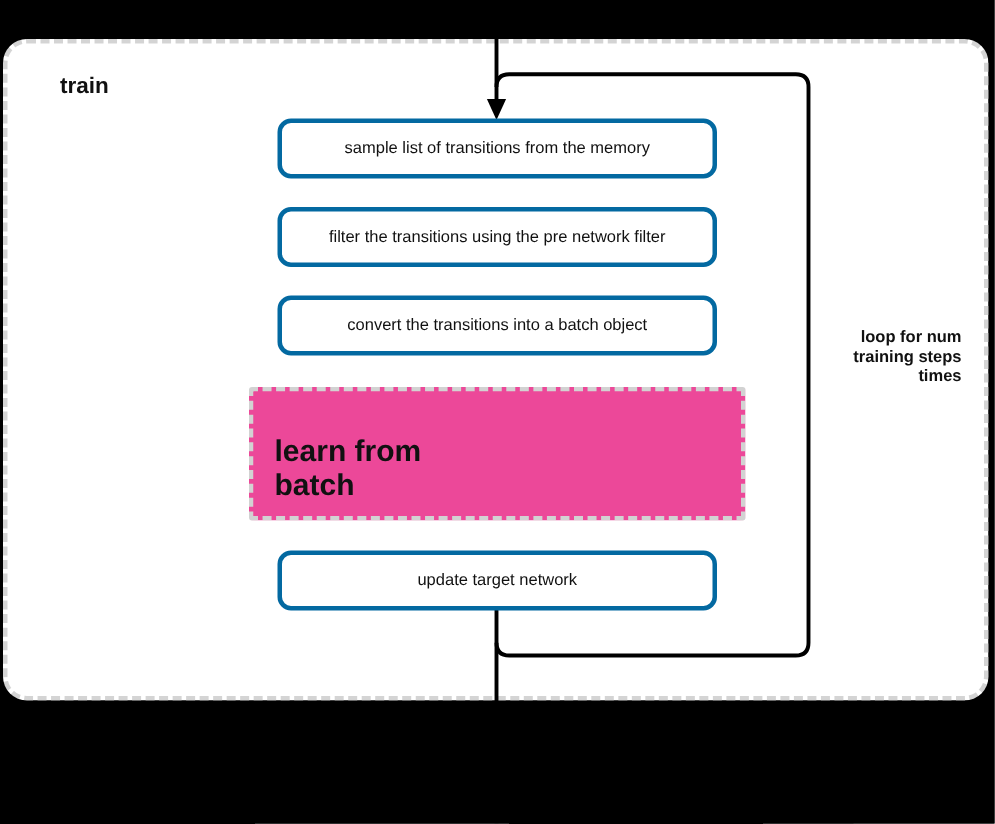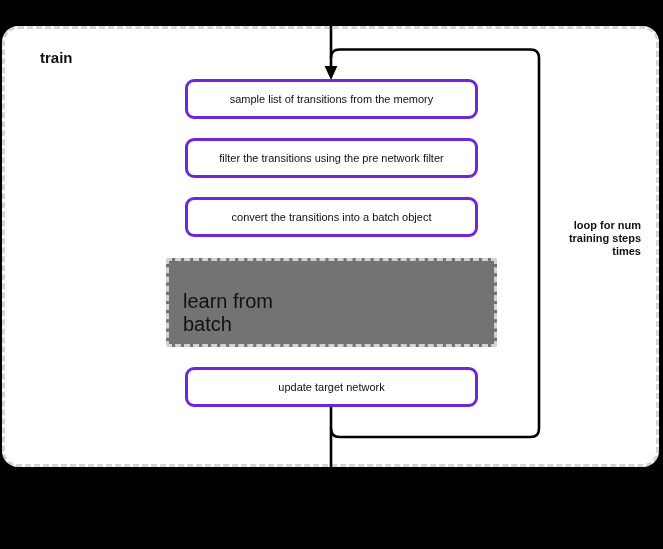--- a/index.html
+++ b/index.html
@@ -42,21 +42,21 @@
     position: absolute;
     left: 0;
     top: 0;
     z-index: 2;
     pointer-events: none;
   }
   .node {
     position: absolute;
     box-sizing: border-box;
     background: #ffffff;
-    border: 3px solid #6d28d9;
+    border: 3px solid #0369a1;
     border-radius: 9px;
     display: flex;
     align-items: center;
     justify-content: center;
     font-size: 11px;
     color: #111111;
     text-align: center;
     z-index: 3;
   }
   .node.green {
@@ -64,27 +64,27 @@
     width: 293px;
     height: 40px;
   }
   .learn-box {
     position: absolute;
     left: 166px;
     top: 258px;
     width: 331px;
     height: 89px;
     box-sizing: border-box;
-    background: #737373;
+    background: #ec4899;
     border: 3px dashed #d2d2d2;
     border-radius: 2px;
     z-index: 3;
     padding: 6px 10px 0 14px;
     font-size: 20px;
-    font-weight: normal;
+    font-weight: bold;
     line-height: 23px;
     color: #111111;
     white-space: pre-line;
   }
   .loop-label {
     position: absolute;
     left: 531px;
     top: 219px;
     width: 110px;
     text-align: right;

